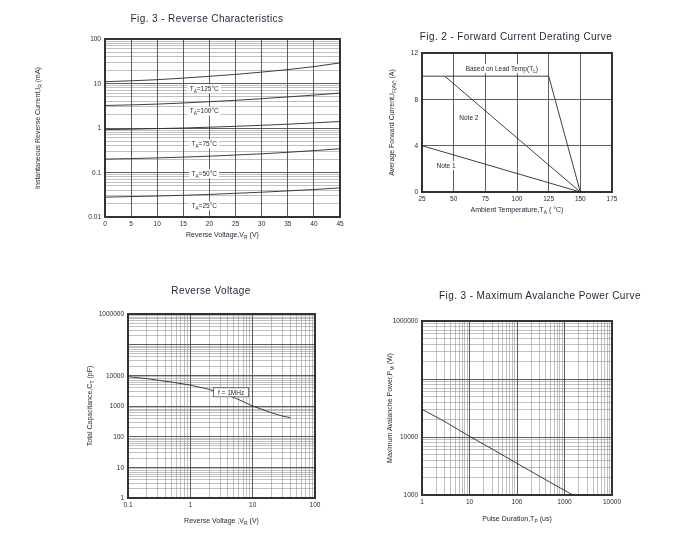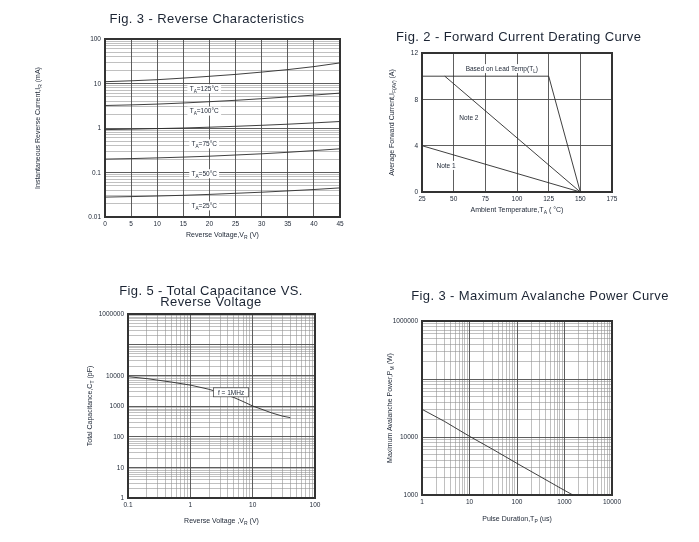--- a/index.html
+++ b/index.html
@@ -1,35 +1,34 @@
 <!DOCTYPE html>
 <html><head>
 <meta charset="utf-8">
 <style>
   html,body{margin:0;padding:0;background:#ffffff;}
   body{
     position:relative;width:699px;height:542px;overflow:hidden;
     font-family:"Liberation Sans", sans-serif;color:#1b2433;
   }
   .fig-title{
-    position:absolute;font-size:13px;letter-spacing:.4px;color:#1b2433;
+    position:absolute;font-size:10px;letter-spacing:.4px;color:#1b2433;
     text-align:center;line-height:11px;white-space:nowrap;
   }
   .fig-title div{white-space:nowrap;}
   svg{position:absolute;}
 </style>
 </head>
 <body>
 
 <div class="fig-title" style="left:30px;top:13px;width:354px;">Fig. 3 - Reverse Characteristics</div>
 
 <div class="fig-title" style="left:396px;top:31px;width:240px;">Fig. 2 - Forward Current Derating Curve</div>
 
 <div class="fig-title" style="left:96px;top:285px;width:230px;">
-  <div>Fig. 5 - Total Capacitance VS.</div>
   <div>Reverse Voltage</div>
 </div>
 
 <div class="fig-title" style="left:410px;top:290px;width:260px;">Fig. 3 - Maximum Avalanche Power Curve</div>
 
 <svg id="fig3" style="left:30px;top:30px;" width="345" height="218" viewBox="0 0 345 218">
     <line x1="75" x2="310" y1="173.6" y2="173.6" stroke="#8c8c8c" stroke-width="0.55" shape-rendering="crispEdges"></line>
     <line x1="75" x2="310" y1="165.8" y2="165.8" stroke="#8c8c8c" stroke-width="0.55" shape-rendering="crispEdges"></line>
     <line x1="75" x2="310" y1="160.2" y2="160.2" stroke="#8c8c8c" stroke-width="0.55" shape-rendering="crispEdges"></line>
     <line x1="75" x2="310" y1="155.9" y2="155.9" stroke="#8c8c8c" stroke-width="0.55" shape-rendering="crispEdges"></line>

